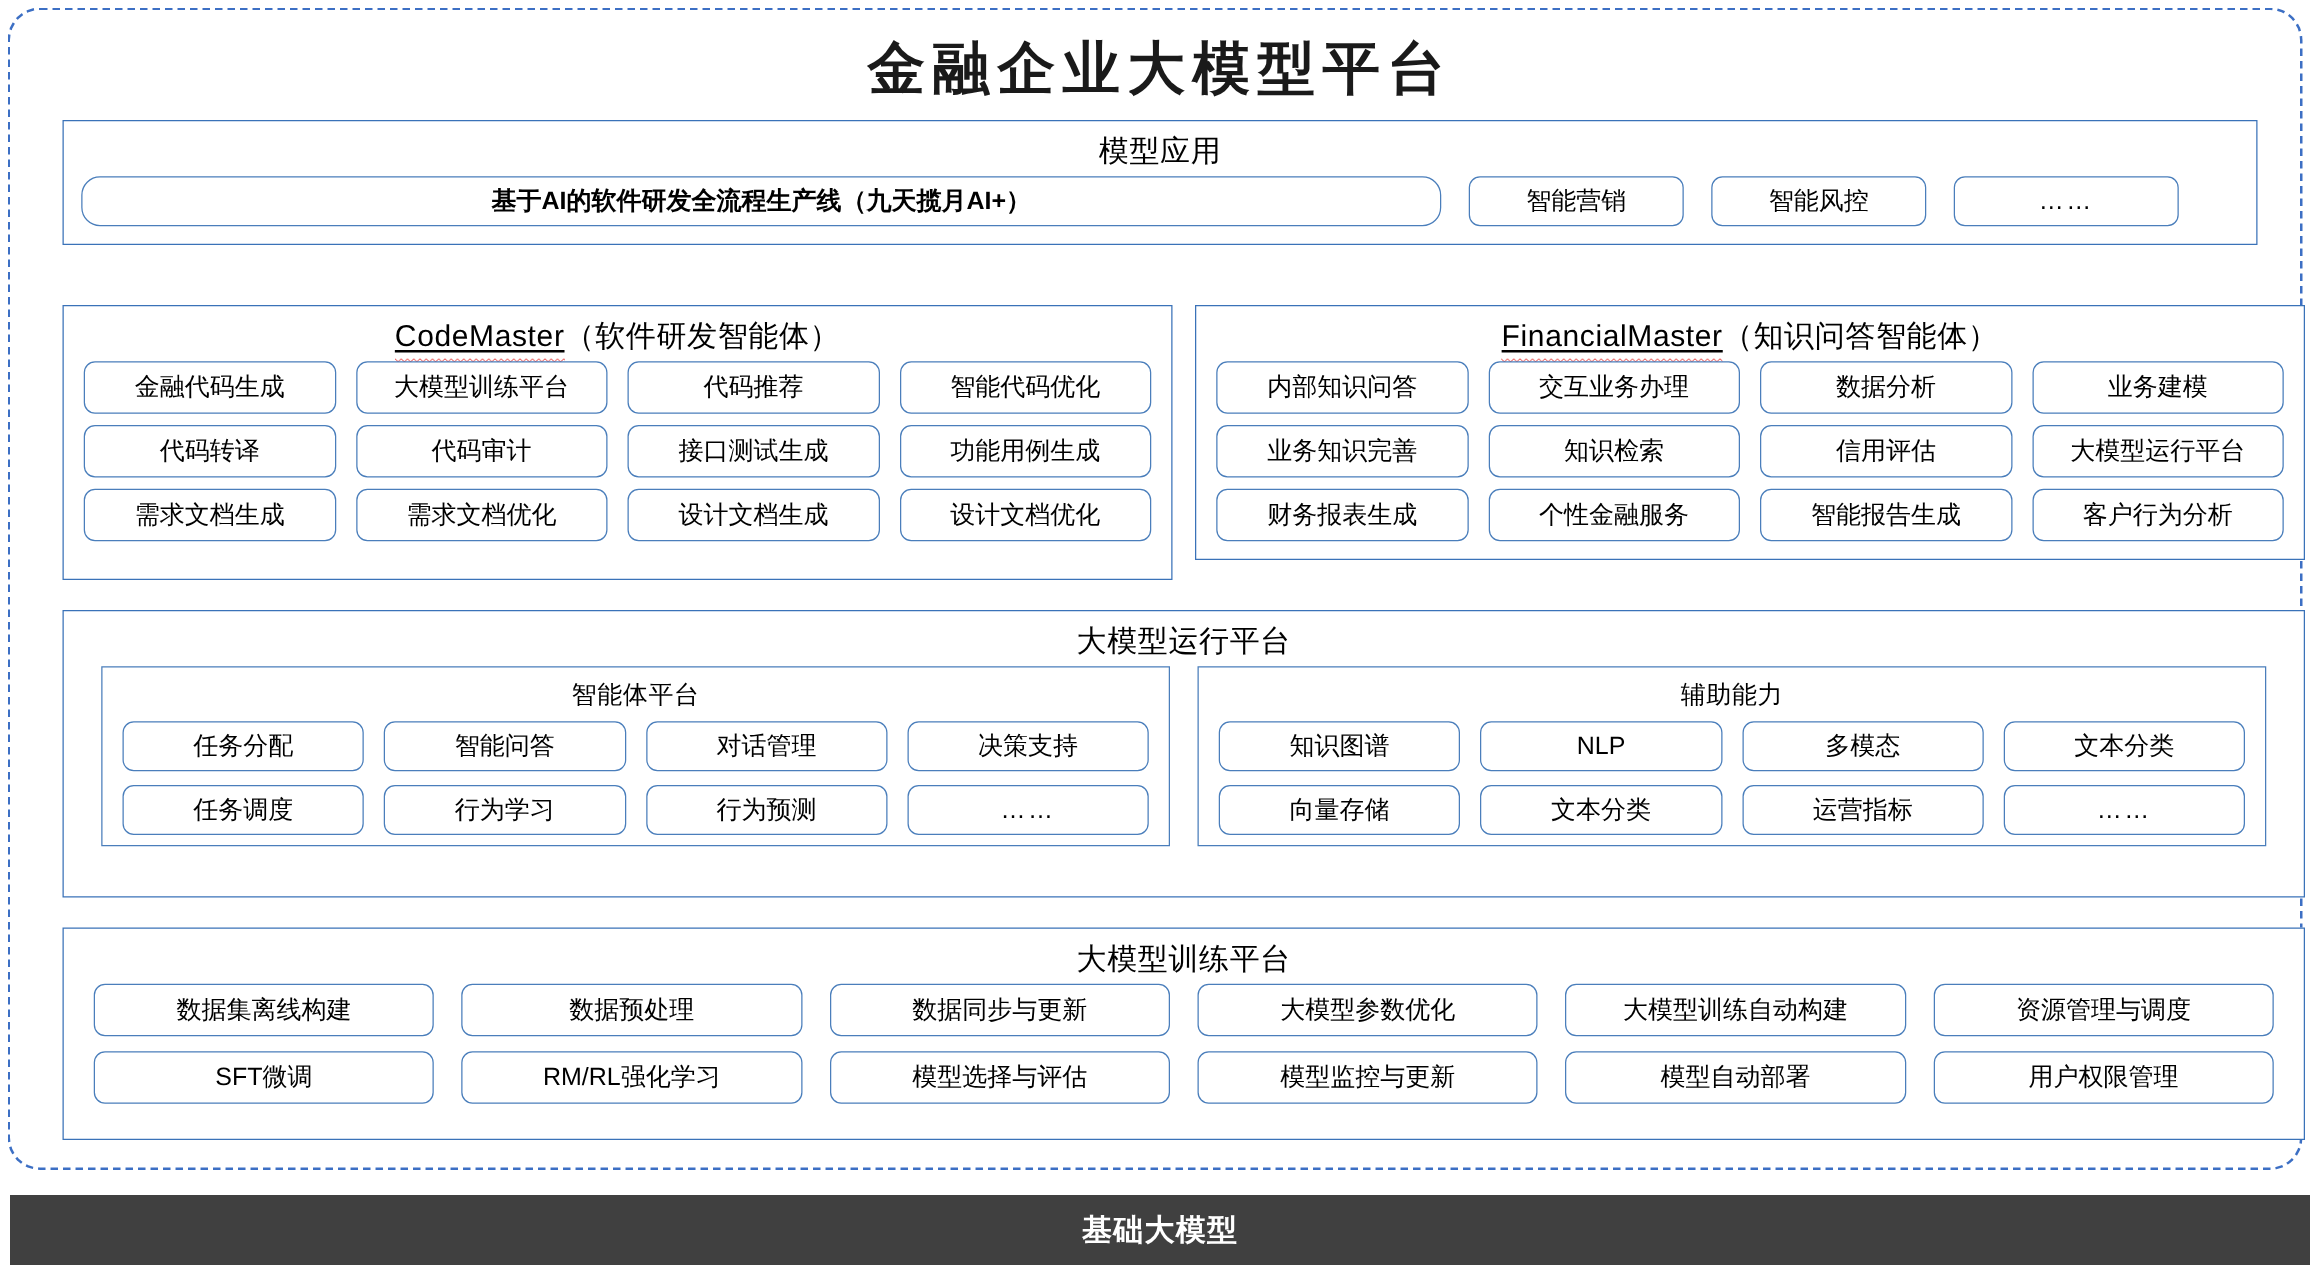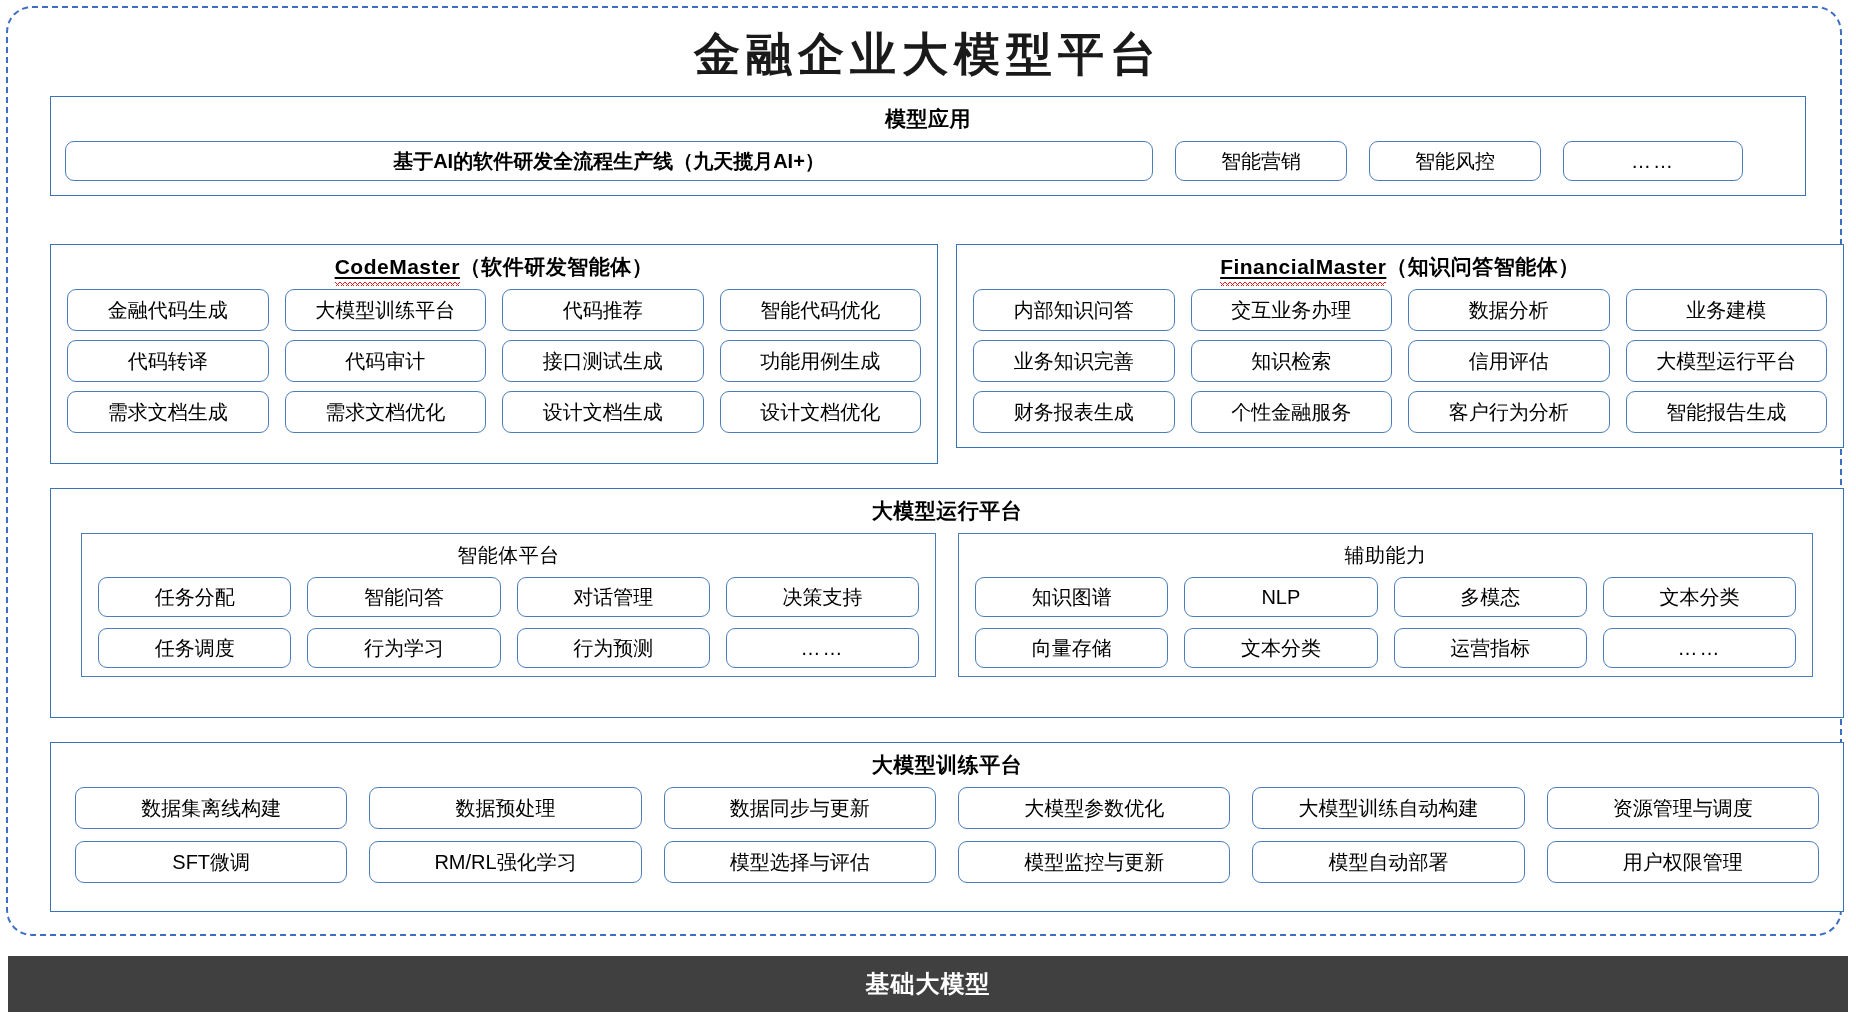--- a/index.html
+++ b/index.html
@@ -51,22 +51,22 @@
   
   .panel {
     position: absolute;
     box-sizing: border-box;
     border: 1.6px solid #3a72b8;
     background: #ffffff;
   }
 
   .panel-title {
     text-align: center;
-    font-size: 21px;
-    font-weight: 700;
+    font-size: 24px;
+    font-weight: 400;
     color: #000;
     letter-spacing: 0.5px;
     white-space: nowrap;
   }
 
   .panel-title.sub {
     font-weight: 400;
     font-size: 20px;
   }
 
@@ -109,40 +109,39 @@
   .pill.bold {
     font-weight: 700;
   }
   .pill.ellipsis {
     letter-spacing: 2px;
   }
 
   .row {
     display: flex;
     gap: 16px;
-    justify-content: flex-end;
   }
 
   
   #sec-app {
     left: 50px;
     top: 96px;
     width: 1756px;
     height: 100px;
   }
   #sec-app .panel-title { margin-top: 8px; }
   #sec-app .app-row {
     position: absolute;
     left: 14px;
     top: 44px;
     width: 1728px;
     display: flex;
     gap: 22px;
   }
-  #sec-app .pill-wide { flex: 0 0 1088px; height: 40px; }
+  #sec-app .pill-wide { flex: 0 0 1088px; height: 40px; border-radius: 15px; }
   #sec-app .pill-sm   { flex: 0 0 172px;  height: 40px; }
   #sec-app .pill-dots { flex: 0 0 180px;  height: 40px; }
 
   
   #sec-code {
     left: 50px;
     top: 244px;
     width: 888px;
     height: 220px;
   }
@@ -299,22 +298,22 @@
       </div>
       <div class="row">
         <div class="pill">业务知识完善</div>
         <div class="pill">知识检索</div>
         <div class="pill">信用评估</div>
         <div class="pill">大模型运行平台</div>
       </div>
       <div class="row">
         <div class="pill">财务报表生成</div>
         <div class="pill">个性金融服务</div>
+        <div class="pill">智能报告生成</div>
         <div class="pill">客户行为分析</div>
-        <div class="pill">智能报告生成</div>
       </div>
     </div>
   </div>
 
   <div class="panel" id="sec-run">
     <div class="panel-title">大模型运行平台</div>
     <div class="run-body">
 
       <div class="subpanel">
         <div class="panel-title sub">智能体平台</div>

